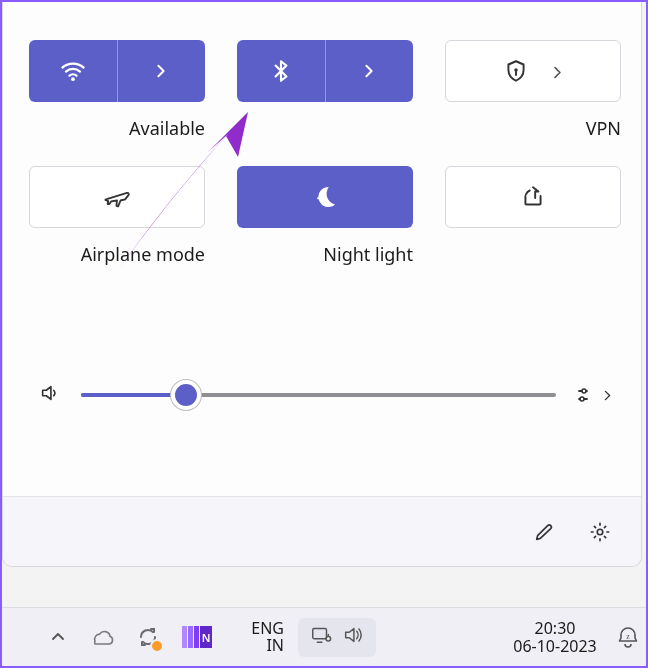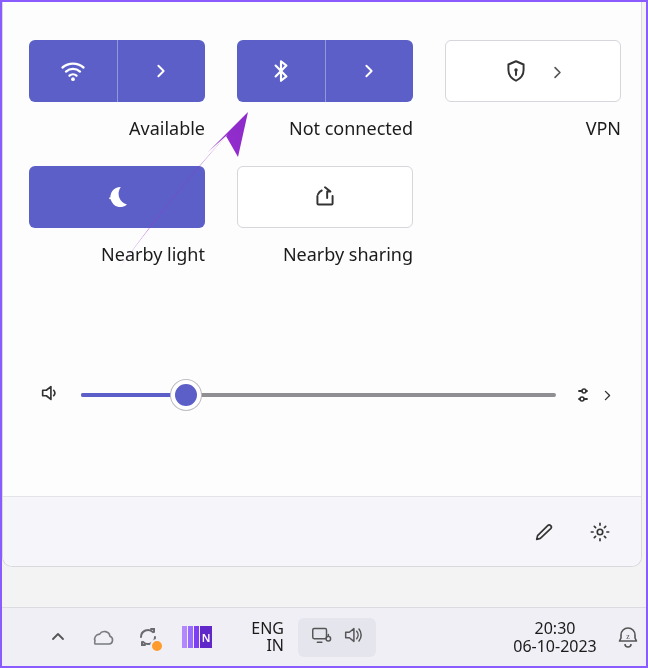--- a/index.html
+++ b/index.html
@@ -144,67 +144,75 @@
             <svg width="26" height="26" viewBox="0 0 24 24">
                 <path d="M7 7l10 10-5 4V3l5 4L7 17" fill="none" stroke="#fff" stroke-width="2" stroke-linejoin="round" stroke-linecap="round"></path>
               </svg>
           </span>
           <span class="seg hchev">
             <svg width="14" height="14" viewBox="0 0 16 16">
                 <path d="M5 2l6 6-6 6" fill="none" stroke="#fff" stroke-width="2.2" stroke-linecap="round" stroke-linejoin="round"></path>
               </svg>
           </span>
         </div>
-        <div class="lbl">Not connected</div>
       </div>
 
       <div class="tile">
         <div class="btn off vpn">
           <span class="ico">
             <svg width="26" height="26" viewBox="0 0 24 24">
                 <path d="M12 3l7 3v5c0 5-3 8-7 10-4-2-7-5-7-10V6l7-3z" fill="none" stroke="#333" stroke-width="1.8" stroke-linejoin="round"></path>
                 <circle cx="12" cy="11" r="1.6" fill="#333"></circle>
                 <path d="M12 12.6v3" stroke="#333" stroke-width="1.8" stroke-linecap="round"></path>
               </svg>
           </span>
           <span class="hchev">
             <svg width="13" height="13" viewBox="0 0 16 16">
                 <path d="M5 2l6 6-6 6" fill="none" stroke="#555" stroke-width="2" stroke-linecap="round" stroke-linejoin="round"></path>
               </svg>
           </span>
         </div>
         <div class="lbl">VPN</div>
       </div>
 
+      <div class="tile">
+        <div class="btn off">
+          <span class="ico">
+            <svg width="28" height="28" viewBox="0 0 24 24">
+                <path d="M2.5 14l18-5.5c1.2-.35 2.1.9 1.3 1.9L19 14l-4 1-2 5-1.5-.5.5-4.5-5 .8-1.5 2.2L4 18l.5-2.5L2 14.5l.5-.5z" fill="none" stroke="#333" stroke-width="1.6" stroke-linejoin="round"></path>
+              </svg>
+          </span>
+        </div>
+        <div class="lbl">Airplane mode</div>
+      </div>
 
       <div class="tile">
         <div class="btn on">
           <span class="ico">
             <svg width="30" height="30" viewBox="0 0 24 24">
                 <path d="M15 4a8 8 0 1 0 5 14 9 9 0 0 1-5-14z" fill="#fff"></path>
                 <circle cx="9" cy="9" r="1" fill="#fff"></circle>
                 <circle cx="6.5" cy="13" r=".8" fill="#fff"></circle>
                 <circle cx="11" cy="6" r=".7" fill="#fff"></circle>
               </svg>
           </span>
         </div>
-        <div class="lbl">Nearby light</div>
+        <div class="lbl">Night light</div>
       </div>
 
       <div class="tile">
         <div class="btn off">
           <span class="ico">
             <svg width="26" height="26" viewBox="0 0 24 24">
                 <path d="M5 11v7a1 1 0 0 0 1 1h12a1 1 0 0 0 1-1v-7" fill="none" stroke="#333" stroke-width="1.8" stroke-linecap="round"></path>
                 <path d="M12 3l5 4h-3v6" fill="none" stroke="#333" stroke-width="1.8" stroke-linecap="round" stroke-linejoin="round"></path>
                 <path d="M9 6c-1.5.7-2.8 2-3.5 3.5" fill="none" stroke="#333" stroke-width="1.8" stroke-linecap="round"></path>
               </svg>
           </span>
         </div>
-        <div class="lbl">Nearby sharing</div>
       </div>
     </div>
 
     <div class="vol">
       <span class="spk">
         <svg width="22" height="22" viewBox="0 0 24 24">
             <path d="M4 9v6h4l5 4V5L8 9H4z" fill="none" stroke="#333" stroke-width="1.8" stroke-linejoin="round"></path>
             <path d="M16 9a4.5 4.5 0 0 1 0 6" fill="none" stroke="#333" stroke-width="1.8" stroke-linecap="round"></path>
           </svg>
       </span>

